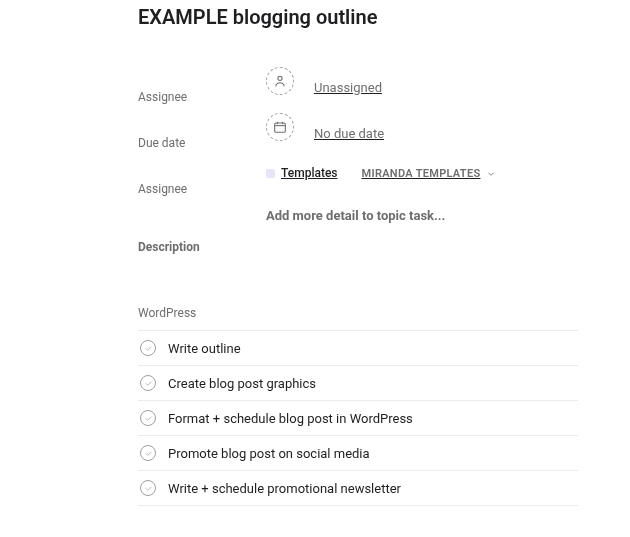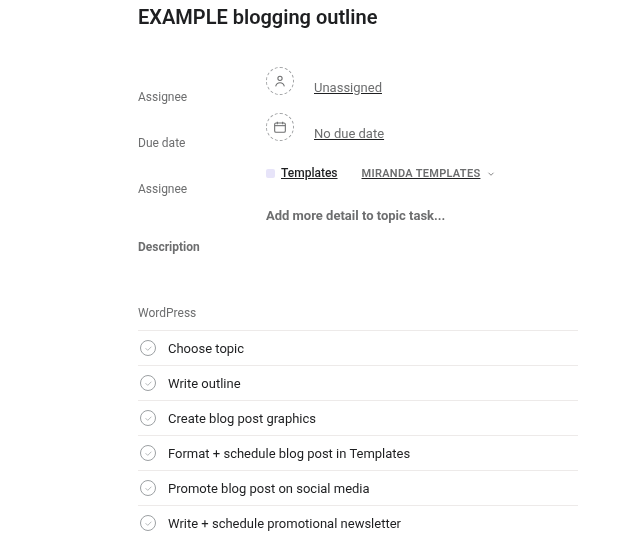--- a/index.html
+++ b/index.html
@@ -147,45 +147,37 @@
 
   <div class="subtasks-block">
     <div class="subtasks-header">WordPress</div>
     <div class="subtask-list" id="subtask-list">
         <div class="subtask">
           <span class="check-icon">
             <svg viewBox="0 0 24 24">
               <path d="M5 12l5 5L19 8"></path>
             </svg>
           </span>
-          <span class="subtask-title">Choose topic</span>
-        </div>
-        <div class="subtask">
-          <span class="check-icon">
-            <svg viewBox="0 0 24 24">
-              <path d="M5 12l5 5L19 8"></path>
-            </svg>
-          </span>
           <span class="subtask-title">Write outline</span>
         </div>
         <div class="subtask">
           <span class="check-icon">
             <svg viewBox="0 0 24 24">
               <path d="M5 12l5 5L19 8"></path>
             </svg>
           </span>
           <span class="subtask-title">Create blog post graphics</span>
         </div>
         <div class="subtask">
           <span class="check-icon">
             <svg viewBox="0 0 24 24">
               <path d="M5 12l5 5L19 8"></path>
             </svg>
           </span>
-          <span class="subtask-title">Format + schedule blog post in Templates</span>
+          <span class="subtask-title">Format + schedule blog post in WordPress</span>
         </div>
         <div class="subtask">
           <span class="check-icon">
             <svg viewBox="0 0 24 24">
               <path d="M5 12l5 5L19 8"></path>
             </svg>
           </span>
           <span class="subtask-title">Promote blog post on social media</span>
         </div>
         <div class="subtask">

